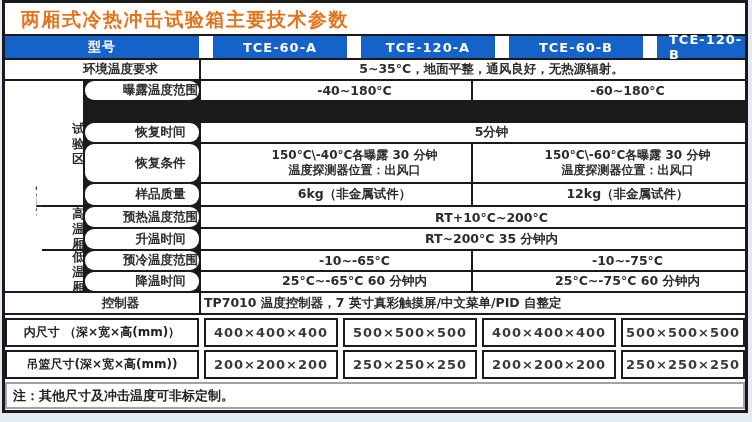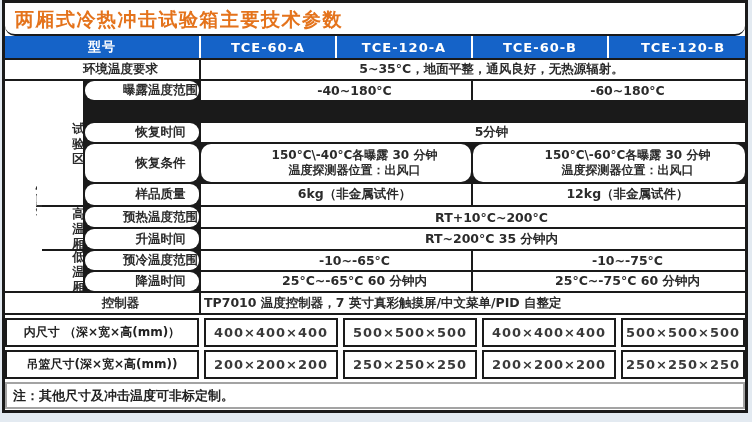--- a/index.html
+++ b/index.html
@@ -15,26 +15,25 @@
     width: 746px; height: 413px;
     background: #ffffff;
     border: 3px solid #1a1a1a;
     overflow: hidden;
   }
   
   .title-row {
     height: 33px; line-height: 33px;
     border-bottom: 2px solid #1a1a1a;
     color: #e4731c; font-size: 19px; font-weight: 700;
-    padding-left: 10px; letter-spacing: 1.5px;
+    padding-left: 16px; letter-spacing: 1.5px;
     white-space: nowrap;
-    border-radius: 10px;
   }
   
-  .hdr { display: flex; gap: 2px; height: 24px; background: #ffffff; border-bottom: 2px solid #1a1a1a; }
+  .hdr { display: flex; gap: 14px; height: 24px; background: #ffffff; border-bottom: 2px solid #1a1a1a; }
   .hdr-cell {
     background: #1563c8; color: #ffffff;
     font-size: 13px; font-weight: 700; letter-spacing: 1px;
     display: flex; align-items: center; justify-content: center;
   }
   .hc-model { width: 194px; }
   .hc-m { width: 134px; }
   .hc-m:last-child { flex: 1; padding-left: 12px; }
   
   .tbl {
@@ -45,21 +44,21 @@
     background: #1a1a1a;
     border-bottom: 2px solid #1a1a1a;
   }
   .cell {
     background: #ffffff;
     display: flex; align-items: center; justify-content: center;
     font-size: 12.5px; font-weight: 700; color: #2b2b2b;
     overflow: hidden; white-space: nowrap; text-align: center; padding-left: 37px;
   }
   .cell.left { justify-content: flex-start; padding-left: 3px; }
-  .cell.two-line { flex-direction: column; justify-content: center; line-height: 1.25; font-size: 12px; border-radius: 10px; }
+  .cell.two-line { flex-direction: column; justify-content: center; line-height: 1.25; font-size: 12px; }
   .v-label { writing-mode: vertical-rl; text-orientation: upright; letter-spacing: 7px; font-size: 13px; }
   .wrap2 { white-space: normal; line-height: 1.2; padding: 0 7px; text-align: center; }
   
   .r1  { grid-row: 1; }  .r2 { grid-row: 2; }  .r3 { grid-row: 3; margin-top: 27px; }  .r4 { grid-row: 4; }
   .r5  { grid-row: 5; }  .r6 { grid-row: 6; }  .r7 { grid-row: 7; }  .r8 { grid-row: 8; }
   .r9  { grid-row: 9; }  .r10 { grid-row: 10; } .r11 { grid-row: 11; }
   .c123 { grid-column: 1 / 4; }
   .c3   { grid-column: 3; border-radius: 9px; }
   .cA   { grid-column: 4 / 6; }
   .cB   { grid-column: 6 / 8; }

